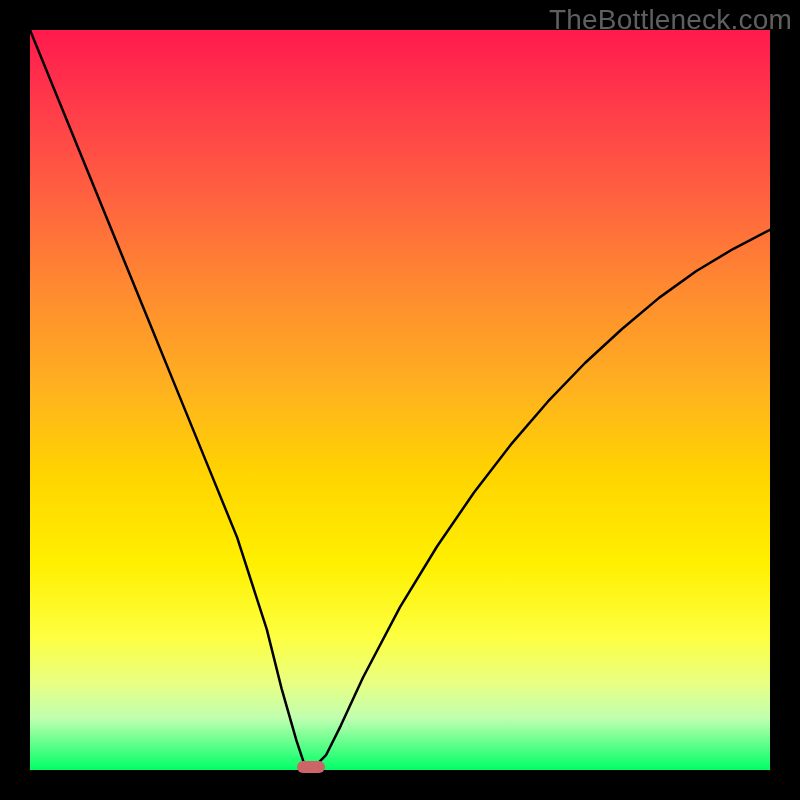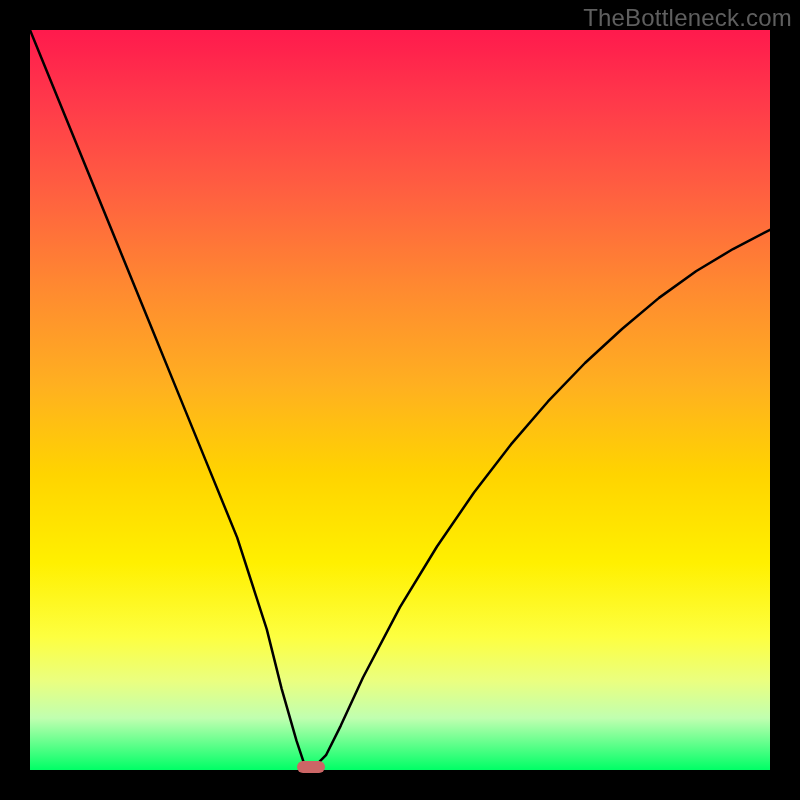--- a/index.html
+++ b/index.html
@@ -43,21 +43,21 @@
     left: 0;
     top: 0;
     width: 740px;
     height: 740px;
   }
   .watermark {
     position: absolute;
     top: 4px;
     right: 8px;
     font-family: Arial, Helvetica, sans-serif;
-    font-size: 24px;
+    font-size: 28px;
     color: #5f5f5f;
     letter-spacing: 0.2px;
     user-select: none;
   }
   .marker {
     position: absolute;
     width: 28px;
     height: 12px;
     background: #cc6666;
     border-radius: 6px;

